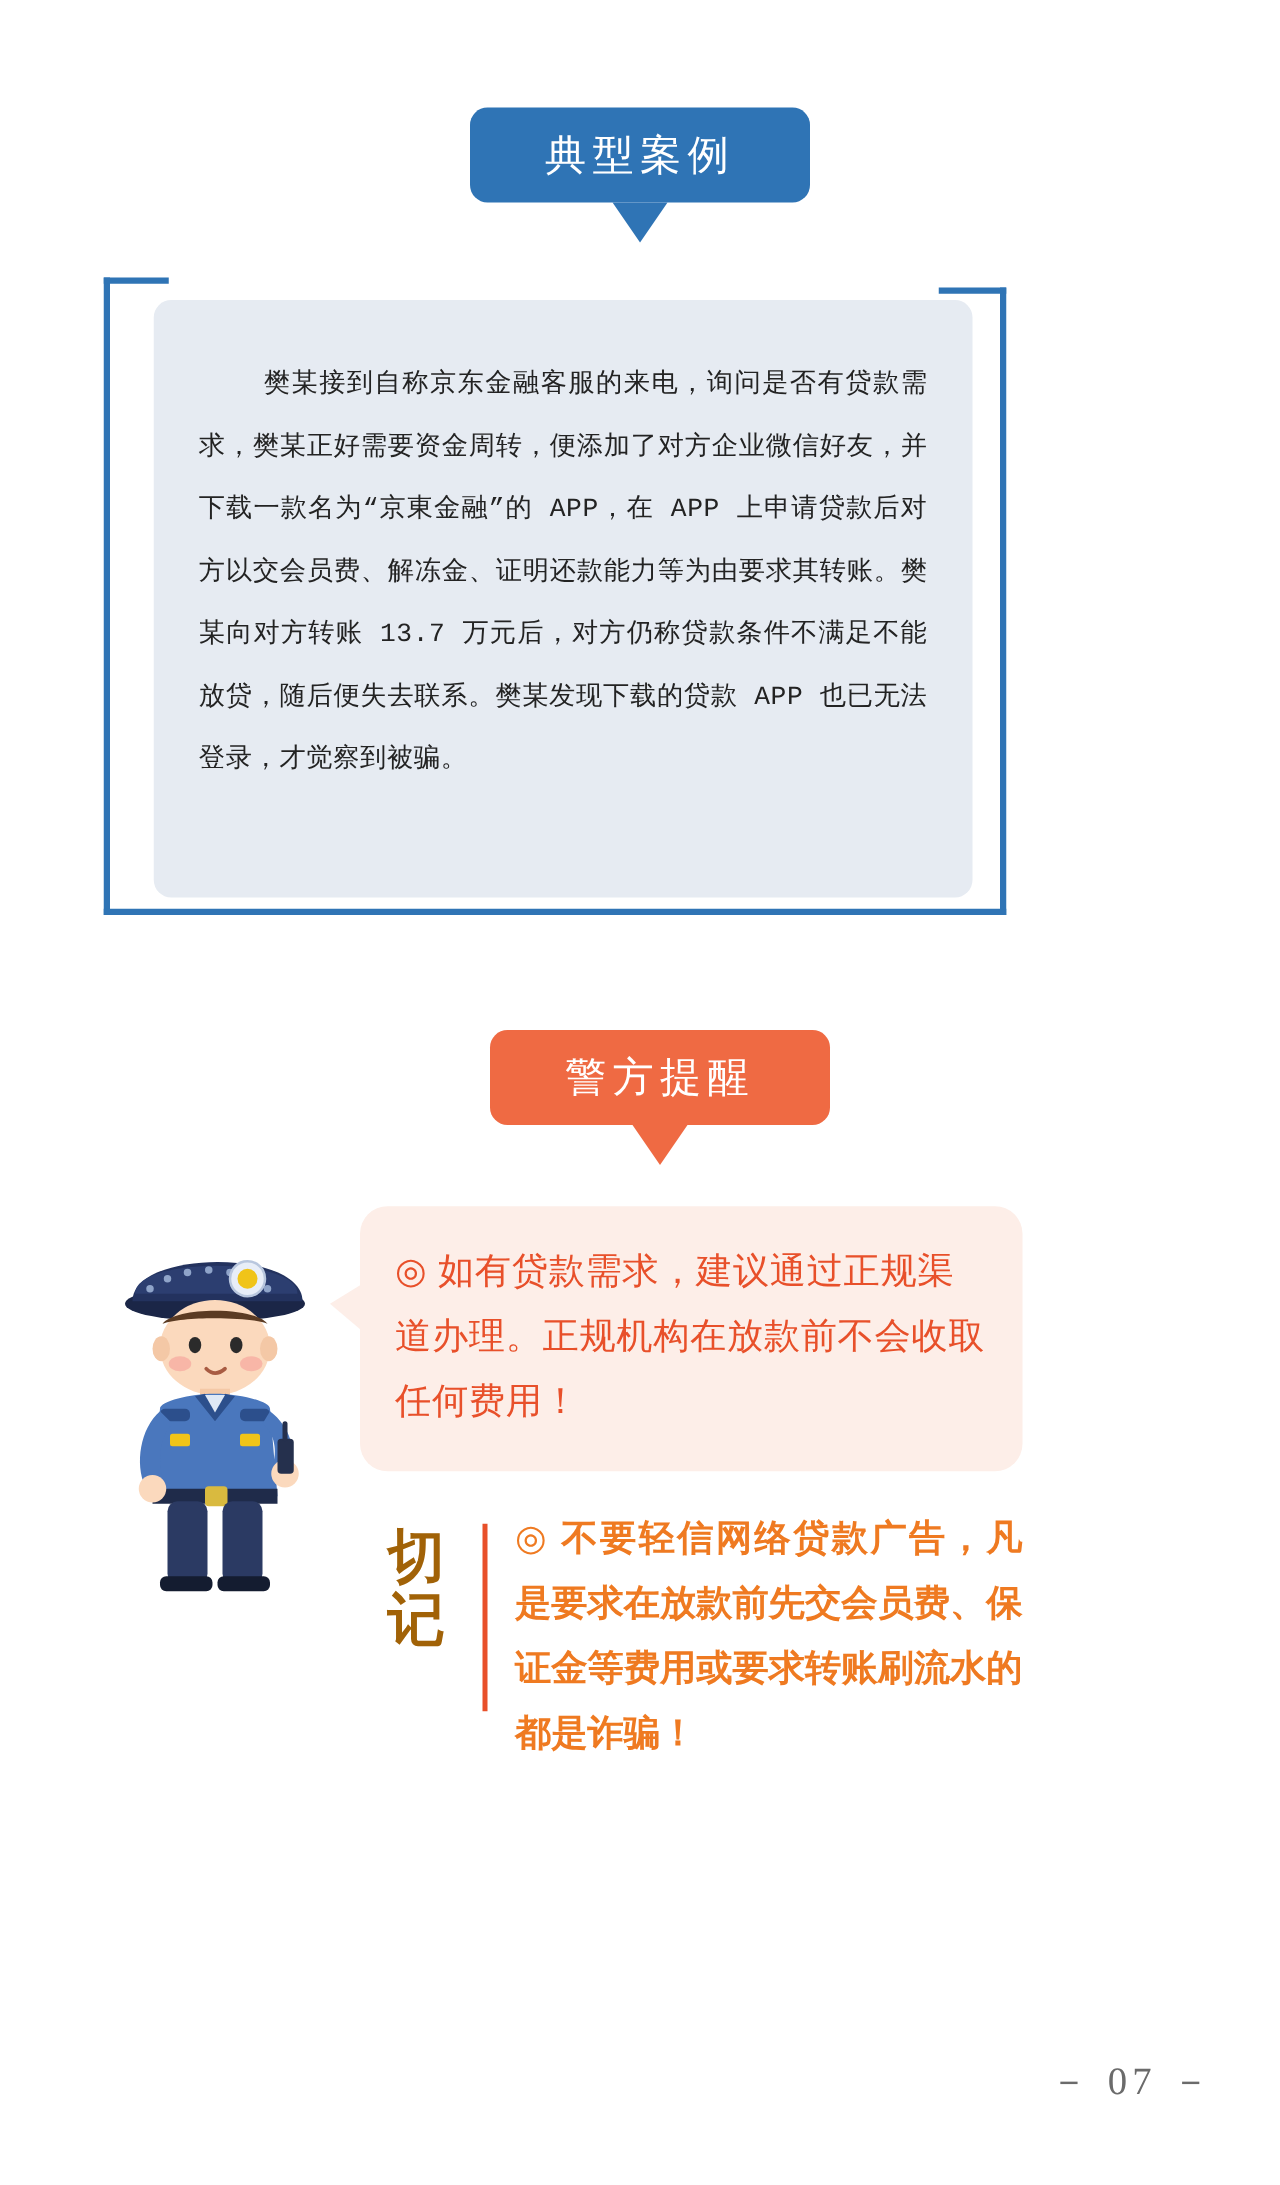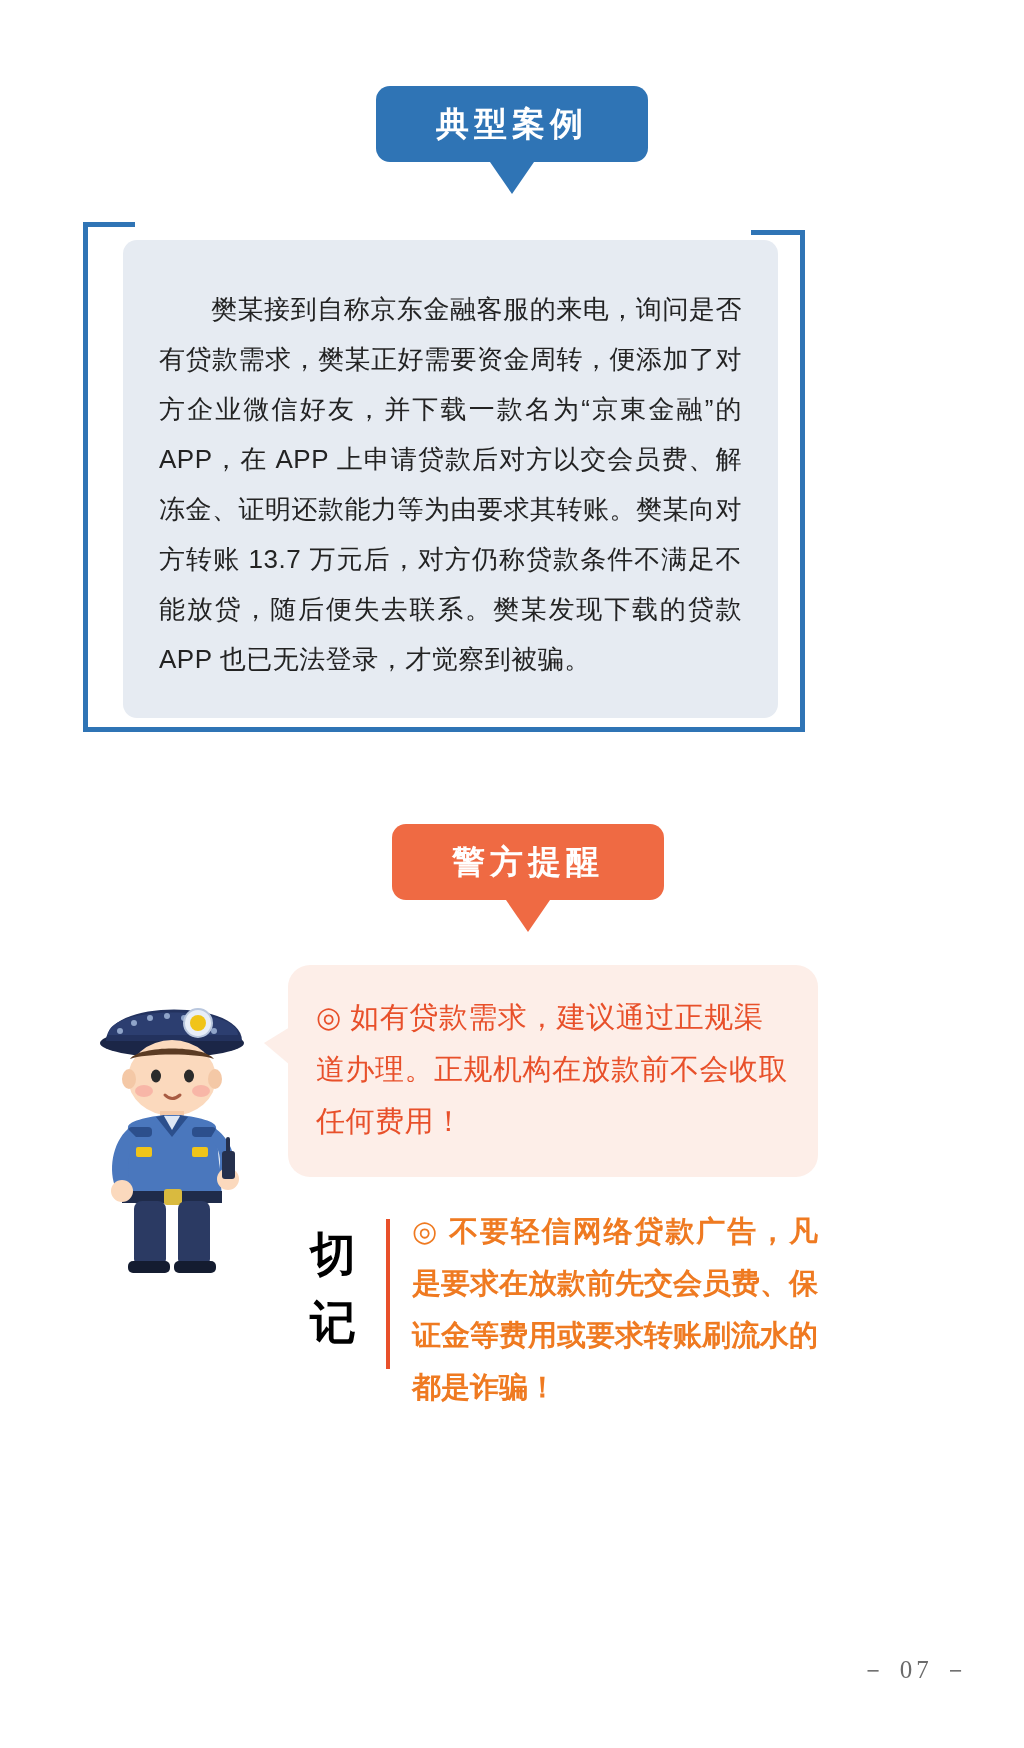--- a/index.html
+++ b/index.html
@@ -28,21 +28,21 @@
   }
   .pill {
     width: 272px;
     height: 76px;
     border-radius: 14px;
     display: flex;
     align-items: center;
     justify-content: center;
     color: #ffffff;
     font-size: 33px;
-    font-weight: bold;
+    font-weight: normal;
     letter-spacing: 5px;
     font-family: "Liberation Serif", "DejaVu Serif", serif;
     box-sizing: border-box;
   }
   .pill.blue { background: #2f74b5; }
   .pill.orange { background: #ef6a43; }
   .pill-tail {
     width: 0;
     height: 0;
     border-left: 22px solid transparent;
@@ -78,26 +78,26 @@
     left: 40px;
     top: 18px;
     width: 655px;
     height: 478px;
     background: #e6ebf2;
     border-radius: 14px;
     box-sizing: border-box;
     padding: 44px 36px 20px 36px;
   }
   .case-text {
-    font-size: 26px;
+    font-size: 21px;
     line-height: 50px;
     color: #232323;
     text-align: justify;
     text-indent: 52px;
-    font-family: Liberation Sans, sans-serif;
+    font-family: Liberation Mono, monospace;
     letter-spacing: 0.5px;
   }
 
   
   #tip-bubble {
     position: absolute;
     left: 288px;
     top: 965px;
     width: 530px;
     min-height: 212px;
@@ -138,25 +138,25 @@
   #remember-block {
     position: absolute;
     left: 288px;
     top: 1205px;
     width: 530px;
     display: flex;
   }
   #remember-label {
     width: 92px;
     flex: 0 0 92px;
-    color: #000000;
+    color: #a16207;
     font-family: "Liberation Serif", "DejaVu Serif", serif;
     font-size: 46px;
     font-weight: bold;
-    line-height: 68px;
+    line-height: 50px;
     text-align: center;
     padding-top: 16px;
     letter-spacing: 2px;
   }
   #remember-divider {
     width: 4px;
     background: #e8502a;
     margin: 14px 22px 14px 6px;
     flex: 0 0 4px;
     height: 150px;
@@ -168,21 +168,21 @@
     color: #ef7a21;
     font-weight: bold;
     text-align: justify;
   }
 
   
   #page-number {
     position: absolute;
     right: 52px;
     bottom: 62px;
-    font-size: 25px;
+    font-size: 31px;
     color: #6b6b6b;
     letter-spacing: 4px;
     font-family: "Liberation Serif", "DejaVu Serif", serif;
   }
 </style>
 </head>
 <body>
 
 <div class="pill-wrap" style="top:86px;">
   <div class="pill blue">

